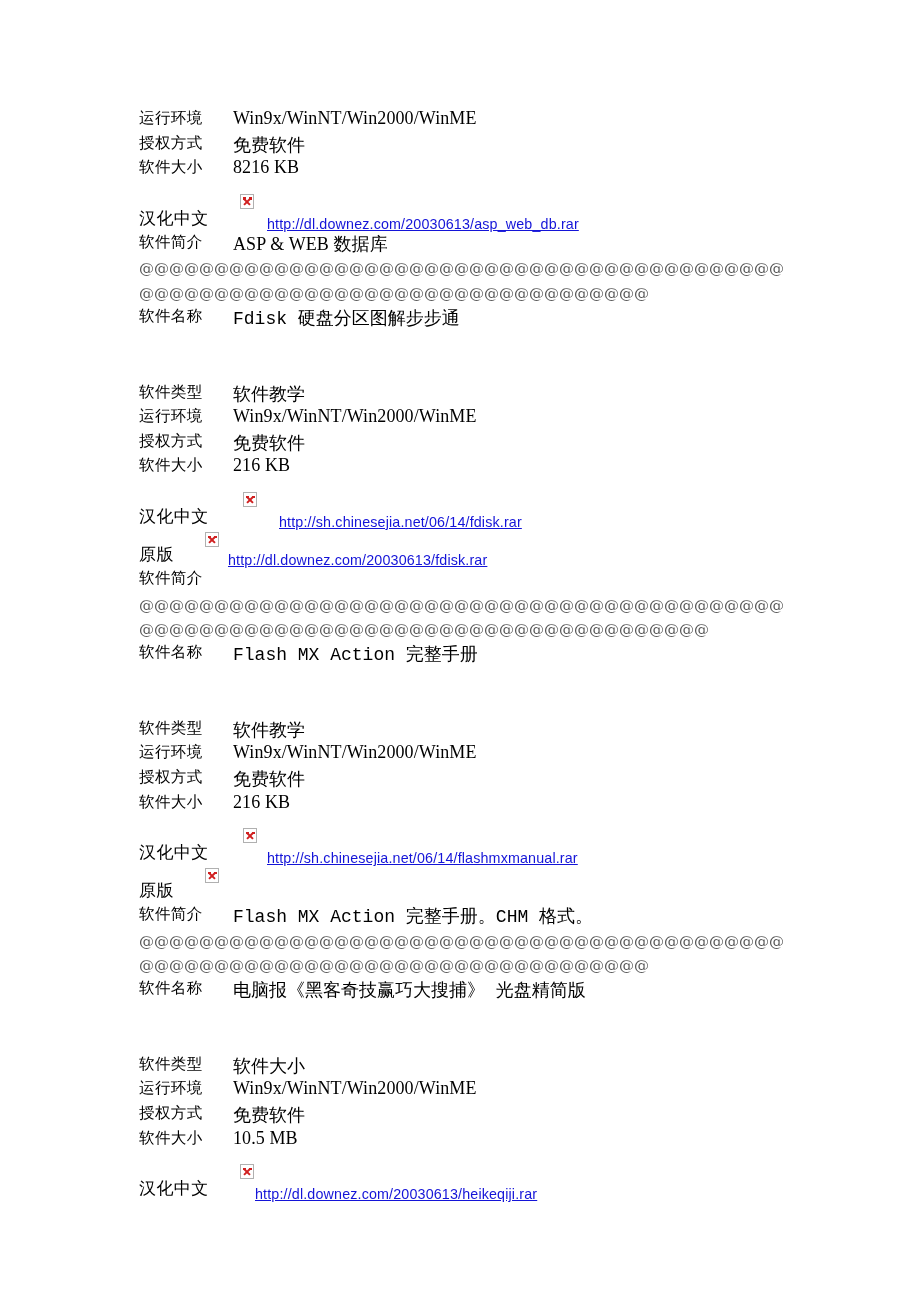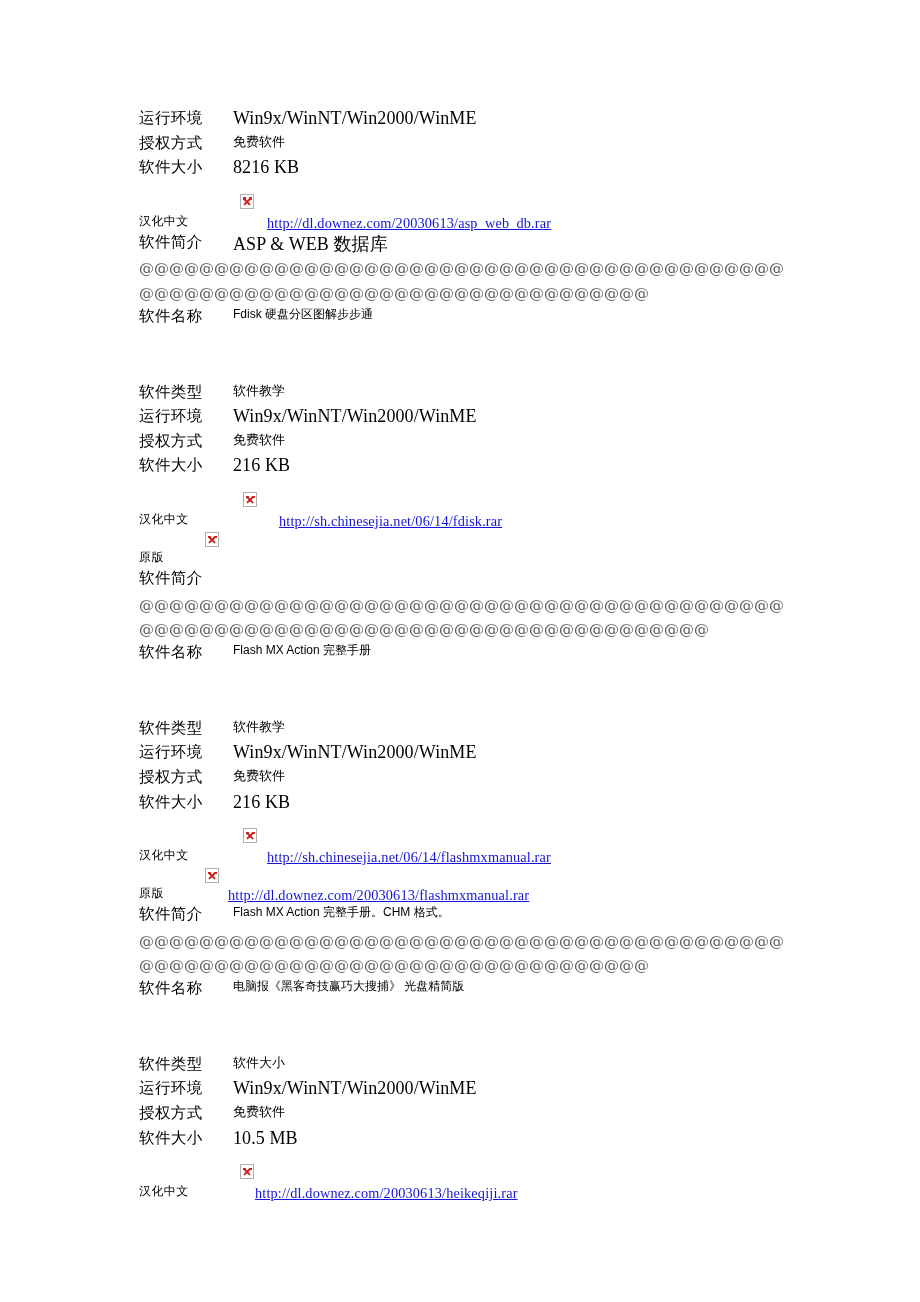--- a/index.html
+++ b/index.html
@@ -37,49 +37,49 @@
   .label {
     font-family: "Liberation Serif", "DejaVu Serif", serif;
     font-size: 15.5px;
     letter-spacing: 0.4px;
     color: #000;
     width: 92px;
     flex: 0 0 92px;
   }
   .value {
     font-family: Liberation Sans, sans-serif;
-    font-size: 13px;
+    font-size: 18px;
     color: #000;
     padding-left: 2px;
   }
   .value.latin {
     font-family: Liberation Serif, serif;
     font-size: 18px;
     letter-spacing: 0.1px;
   }
   .value.mixed {
-    font-family: Liberation Sans, sans-serif;
-    font-size: 12px;
+    font-family: Liberation Mono, monospace;
+    font-size: 18px;
   }
 
   
   .row.name .label { width: 92px; flex: 0 0 92px; }
   .row.name { height: 26px; }
 
   
   .linkrow {
     position: relative;
     height: 40px;
     white-space: nowrap;
   }
   .linkrow .label {
     position: absolute;
     left: 0;
     bottom: 2px;
-    font-size: 12px;
+    font-size: 17px;
     width: auto;
     flex: none;
   }
   .brokenimg {
     position: absolute;
     width: 14px;
     height: 15px;
     background: #ffffff;
     border: 1px solid #b0b0b0;
     box-sizing: border-box;
@@ -102,21 +102,21 @@
     width: 3px;
     height: 2.4px;
     background: #d02020;
   }
   .brokenimg .tip1 { left: 1.5px; top: 2.6px; }
   .brokenimg .tip2 { right: 1.5px; top: 2.6px; }
 
   a.url {
     position: absolute;
     bottom: 0px;
-    font-family: Liberation Serif, serif;
+    font-family: Liberation Sans, sans-serif;
     font-size: 14.3px;
     color: #1414d8;
     text-decoration: underline;
     letter-spacing: 0.15px;
     white-space: nowrap;
   }
 
   
   .ats {
     font-family: "DejaVu Serif", "Liberation Serif", serif;
@@ -212,20 +212,21 @@
           </span>
         <a class="url" style="left:140px;" href="#">http://sh.chinesejia.net/06/14/fdisk.rar</a>
       </div>
 
       <div class="linkrow" style="height:38px;">
         <span class="label">原版</span>
         <span class="brokenimg" style="left:66px; top:2px;">
             <span class="tip1"></span>
             <span class="tip2"></span>
           </span>
+        <a class="url" style="left:89px;" href="#">http://dl.downez.com/20030613/fdisk.rar</a>
       </div>
 
       <div class="row">
         <span class="label">软件简介</span>
       </div>
 
       <div class="ats"><span>@@@@@@@@@@@@@@@@@@@@@@@@@@@@@@@@@@@@@@@@@@@@@@@@@@@@@@@@@@@@@@@@</span><span>@@@@@@@@@@@@@@@@@</span></div>
 
       <div class="row name">
         <span class="label">软件名称</span>
@@ -266,21 +267,20 @@
           </span>
         <a class="url" style="left:128px;" href="#">http://sh.chinesejia.net/06/14/flashmxmanual.rar</a>
       </div>
 
       <div class="linkrow" style="height:38px;">
         <span class="label">原版</span>
         <span class="brokenimg" style="left:66px; top:2px;">
             <span class="tip1"></span>
             <span class="tip2"></span>
           </span>
-        <a class="url" style="left:89px;" href="#">http://dl.downez.com/20030613/flashmxmanual.rar</a>
       </div>
 
       <div class="row">
         <span class="label">软件简介</span>
         <span class="value mixed">Flash  MX  Action 完整手册。CHM 格式。</span>
       </div>
 
       <div class="ats"><span>@@@@@@@@@@@@@@@@@@@@@@@@@@@@@@@@@@@@@@@@@@@@@@@@@@@@@@@@@@@@@@@@</span><span>@@@@@@@@@@@@@</span></div>
 
       <div class="row name">

